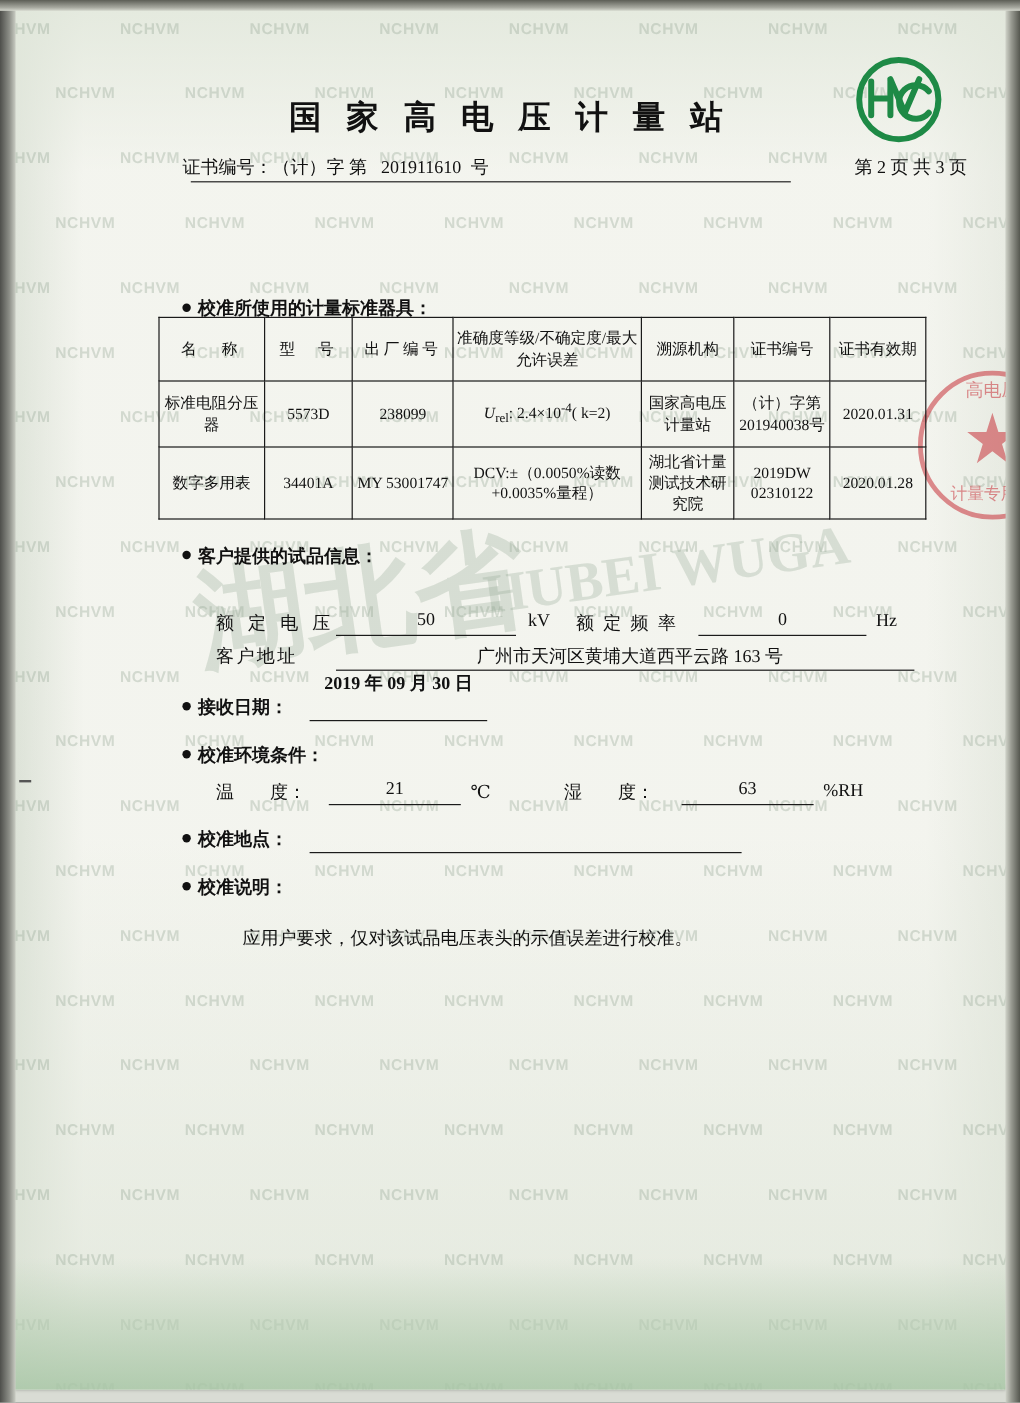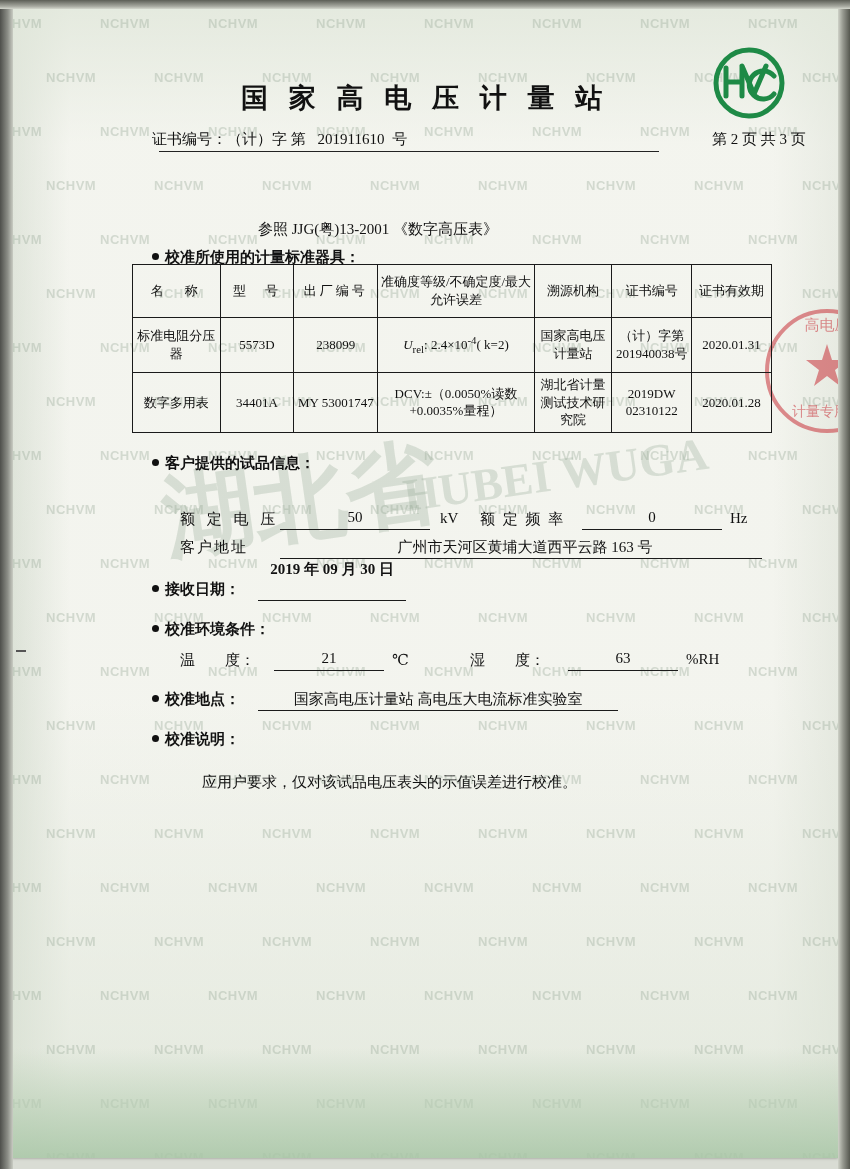--- a/index.html
+++ b/index.html
@@ -423,21 +423,20 @@
 
       <div id="cert-line">
         <span>证书编号：（计）字 第</span>
         <span style="margin-left:8px;">201911610</span>
         <span style="margin-left:4px;">号</span>
       </div>
       <div id="cert-underline"></div>
       <div id="page-count">第 2 页  共 3 页</div>
 
 
-      <div class="indent-text" style="top:212px; left:246px;">参照 JJG(粤)13-2001 《数字高压表》</div>
 
       <div class="bullet-row b-strong" style="top:240px; left:140px;">
         <span class="bullet"></span><span>校准所使用的计量标准器具：</span>
       </div>
 
       <table id="std-table">
         <thead>
           <tr>
             <td class="col-name">名　称</td>
             <td class="col-model">型　号</td>
@@ -505,21 +504,20 @@
       <div class="lbl" style="top:643px; left:380px;">℃</div>
       <div class="lbl" style="top:643px; left:458px;">湿　　度：</div>
       <div class="fld" style="top:662px; left:556px; width:110px;"></div>
       <div class="fldval" style="top:642px; left:556px; width:110px;">63</div>
       <div class="lbl" style="top:643px; left:674px;">%RH</div>
 
       <div class="bullet-row b-strong" style="top:682px; left:140px;">
         <span class="bullet"></span><span>校准地点：</span>
       </div>
       <div class="fld" style="top:702px; left:246px; width:360px;"></div>
-      <div class="fldval" style="top:682px; left:246px; width:360px;">国家高电压计量站  高电压大电流标准实验室</div>
 
       <div class="bullet-row b-strong" style="top:722px; left:140px;text-align:right;">
         <span class="bullet"></span><span>校准说明：</span>
       </div>
       <div class="small-note" style="top:765px; left:190px;">应用户要求，仅对该试品电压表头的示值误差进行校准。</div>
 
     </div>
   </div>
 
   <div id="left-edge"></div>

